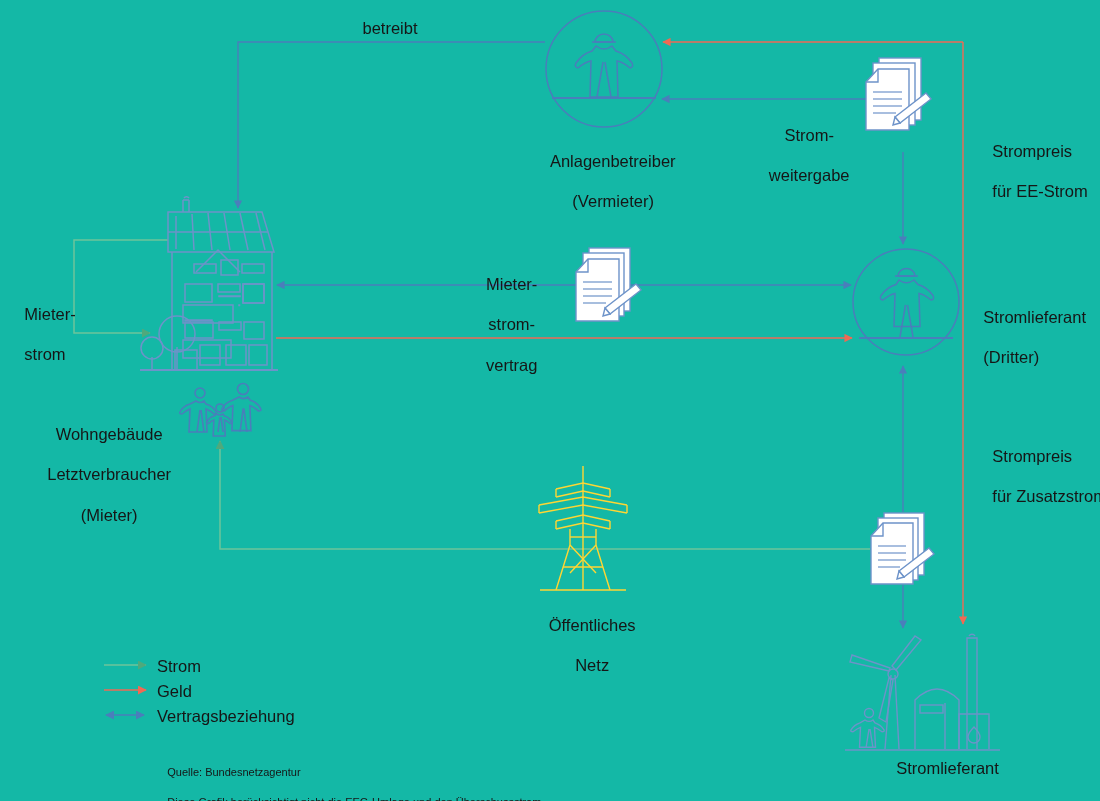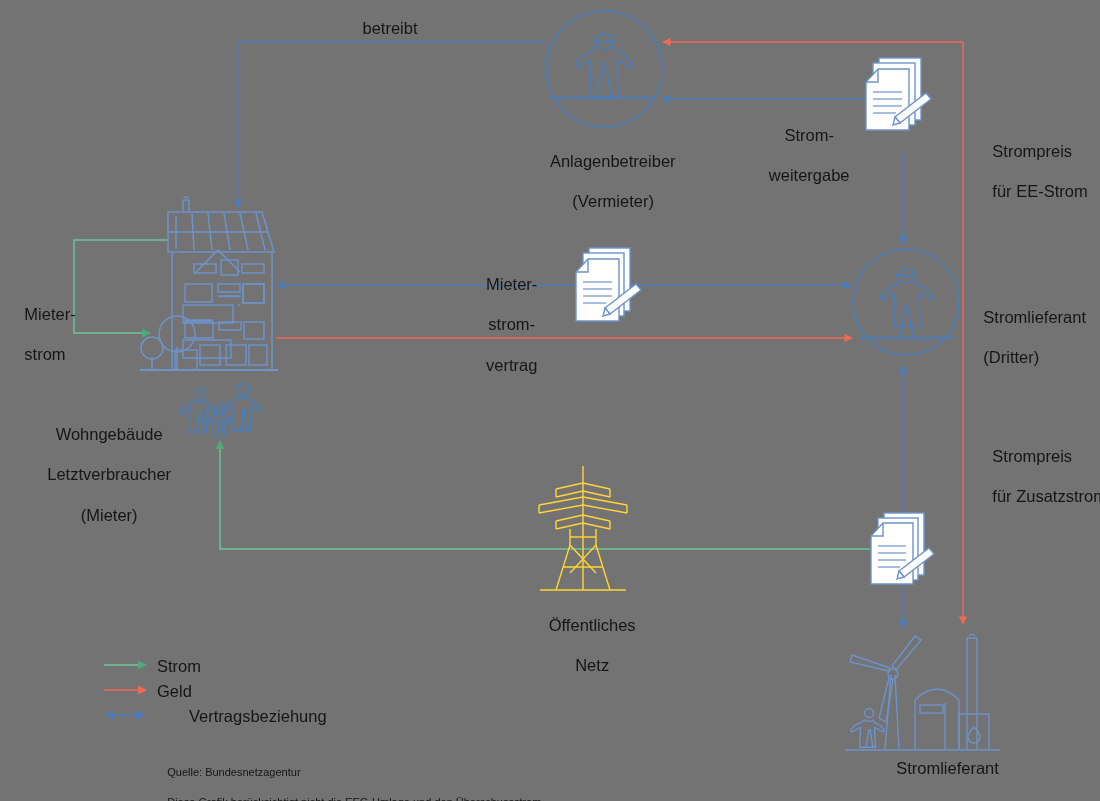--- a/index.html
+++ b/index.html
@@ -1,17 +1,17 @@
 <!DOCTYPE html>
 <html><head>
 <meta charset="utf-8">
 <style>
   html,body{margin:0;padding:0;background:#ffffff;}
   body{width:1100px;height:801px;font-family:"Liberation Sans",sans-serif;color:#1a1a1a;}
-  #stage{position:relative;width:1100px;height:801px;overflow:hidden;background:#737373;}
+  #stage{position:relative;width:1100px;height:801px;overflow:hidden;background:#14b8a6;}
   svg.layer{position:absolute;left:0;top:0;width:1100px;height:801px;}
   .lbl{position:absolute;font-family:"Liberation Sans",sans-serif;color:#161616;line-height:1.22;white-space:pre;}
   .c{text-align:center;}
   .r{text-align:center;}
   .t16{font-size:16.5px;}
   .t11{font-size:11px;line-height:1.35;}
 </style>
 </head>
 <body>
 
@@ -315,20 +315,20 @@
 
   <div class="lbl t16 c" style="left:503px;top:595px;width:160px;">
     <span>Öffentliches</span><br>
     <span>Netz</span>
   </div>
 
   <div class="lbl t16 c" style="left:840px;top:758px;width:215px;">Stromlieferant</div>
 
   <div class="lbl t16" style="left:157px;top:656px;">Strom</div>
   <div class="lbl t16" style="left:157px;top:681px;">Geld</div>
-  <div class="lbl t16" style="left:157px;top:706px;margin-left:32px;">Vertragsbeziehung</div>
+  <div class="lbl t16" style="left:157px;top:706px;">Vertragsbeziehung</div>
 
   <div class="lbl t11" style="left:155px;top:750px;width:520px;">
     <span>Quelle: Bundesnetzagentur</span><br>
     <span>Diese Grafik berücksichtigt nicht die EEG-Umlage und den Überschussstrom.</span>
   </div>
 
 </div>
 
 </body></html>

